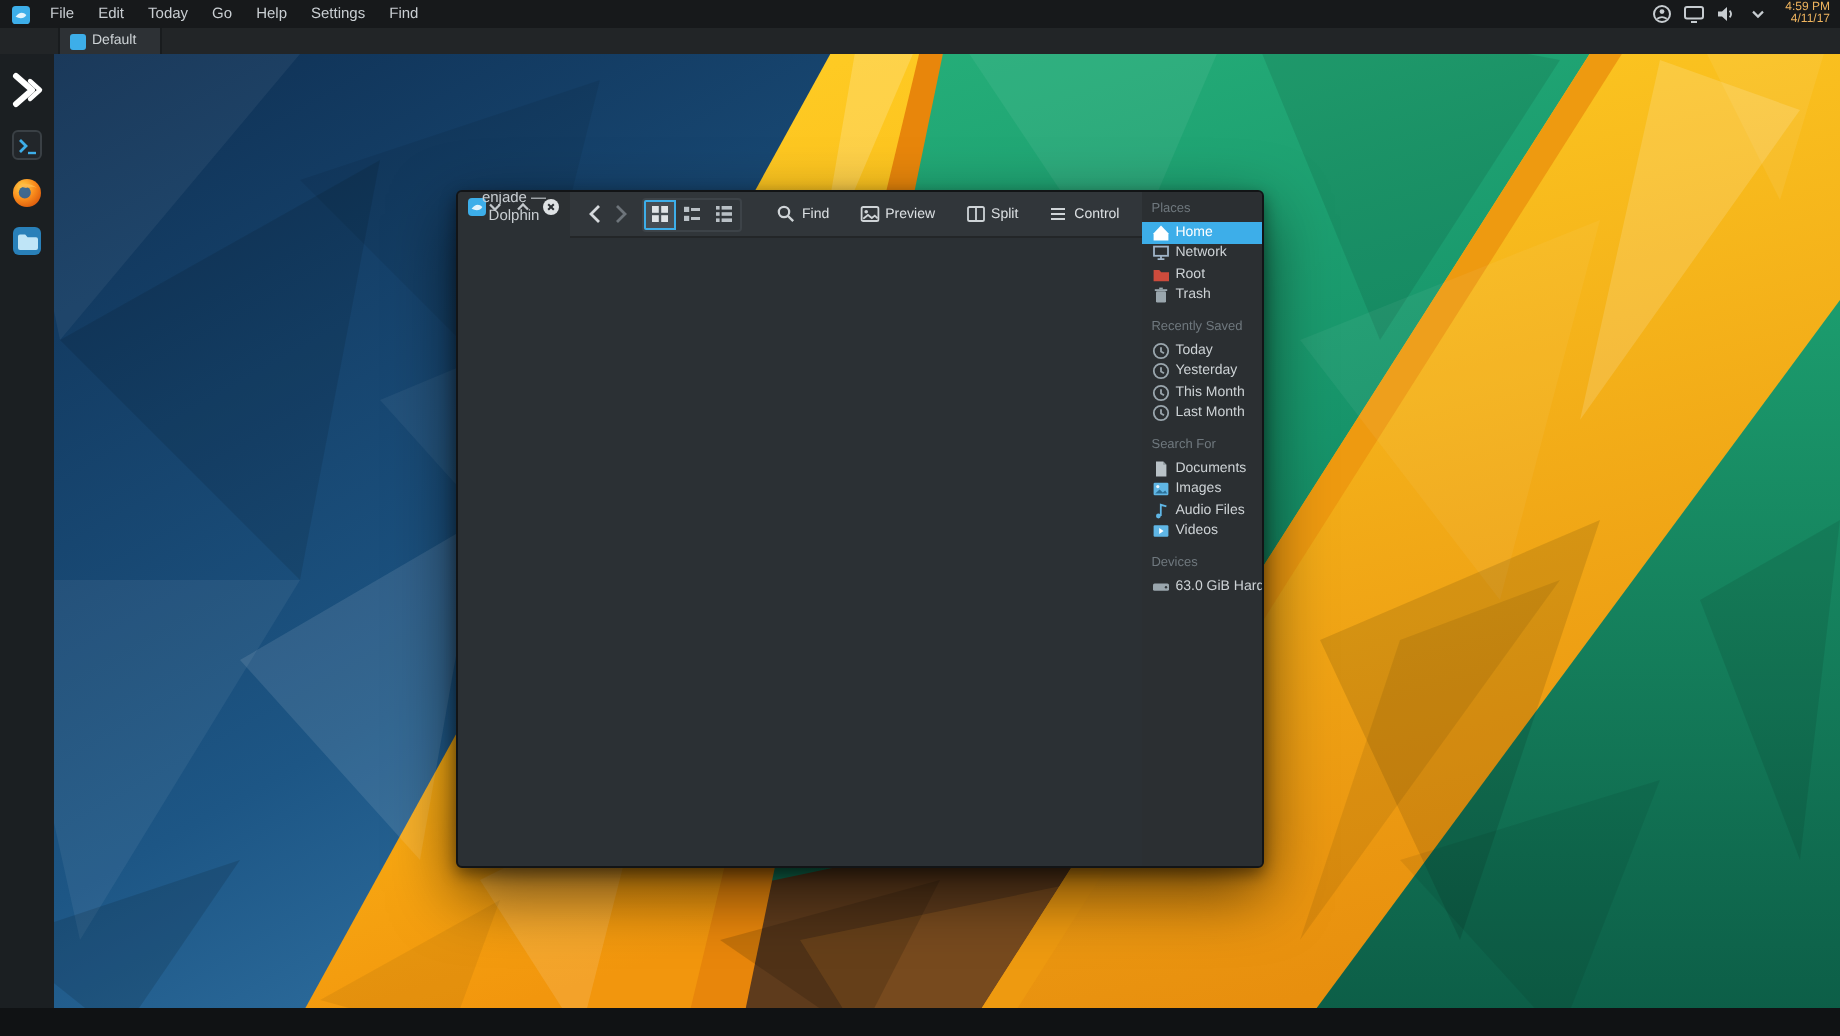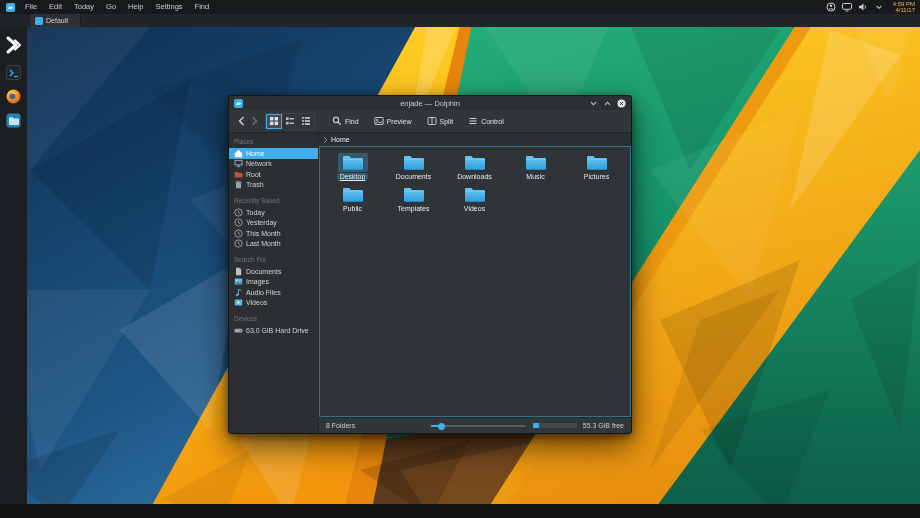--- a/index.html
+++ b/index.html
@@ -21,21 +21,21 @@
   .task-icon{width:8px;height:8px;display:flex;}
   .task-label{font-size:7px;color:#ced3d6;}
 
   
   .dock{position:absolute;top:27px;left:0;width:27px;height:491px;background:#1b1f22;z-index:8;display:flex;flex-direction:column;align-items:center;box-sizing:border-box;padding-top:7px;gap:9px;}
   .dock-logo{width:20px;height:22px;display:flex;}
   .dock-icon{width:15px;height:15px;border-radius:3px;display:flex;align-items:center;justify-content:center;}
   .dock-icon.term{background:#22262a;border:1px solid #3a4045;box-sizing:border-box;}
 
   
-  .window{position:absolute;left:228px;top:95px;width:404px;height:339px;z-index:20;display:flex;flex-direction:column;background:#2b3034;border:1px solid #121416;border-radius:3px;box-shadow:0 12px 32px rgba(0,0,0,.6),0 3px 8px rgba(0,0,0,.45);box-sizing:border-box;overflow:hidden;}
+  .window{position:absolute;left:228px;top:95px;width:404px;height:339px;z-index:20;display:flex;flex-direction:row;background:#2b3034;border:1px solid #121416;border-radius:3px;box-shadow:0 12px 32px rgba(0,0,0,.6),0 3px 8px rgba(0,0,0,.45);box-sizing:border-box;overflow:hidden;}
   .titlebar{height:14px;min-height:14px;background:#2c3033;position:relative;display:flex;align-items:center;padding:0 5px;}
   .win-icon{width:9px;height:9px;display:flex;}
   .win-title{position:absolute;left:0;right:0;text-align:center;font-size:7.5px;color:#c9ced2;}
   .win-btns{margin-left:auto;display:flex;align-items:center;gap:5px;position:relative;}
   .win-btn{width:9px;height:9px;display:flex;align-items:center;justify-content:center;}
 
   .toolbar{height:22px;min-height:22px;background:#31363a;display:flex;align-items:center;padding:0 6px;border-bottom:1px solid #232628;}
   .nav-btn{width:13px;height:16px;display:flex;align-items:center;justify-content:center;}
   .view-group{display:flex;margin:0 7px 0 4px;border:1px solid #3d4348;border-radius:2px;overflow:hidden;}
   .view-btn{width:16px;height:15px;display:flex;align-items:center;justify-content:center;background:transparent;}

